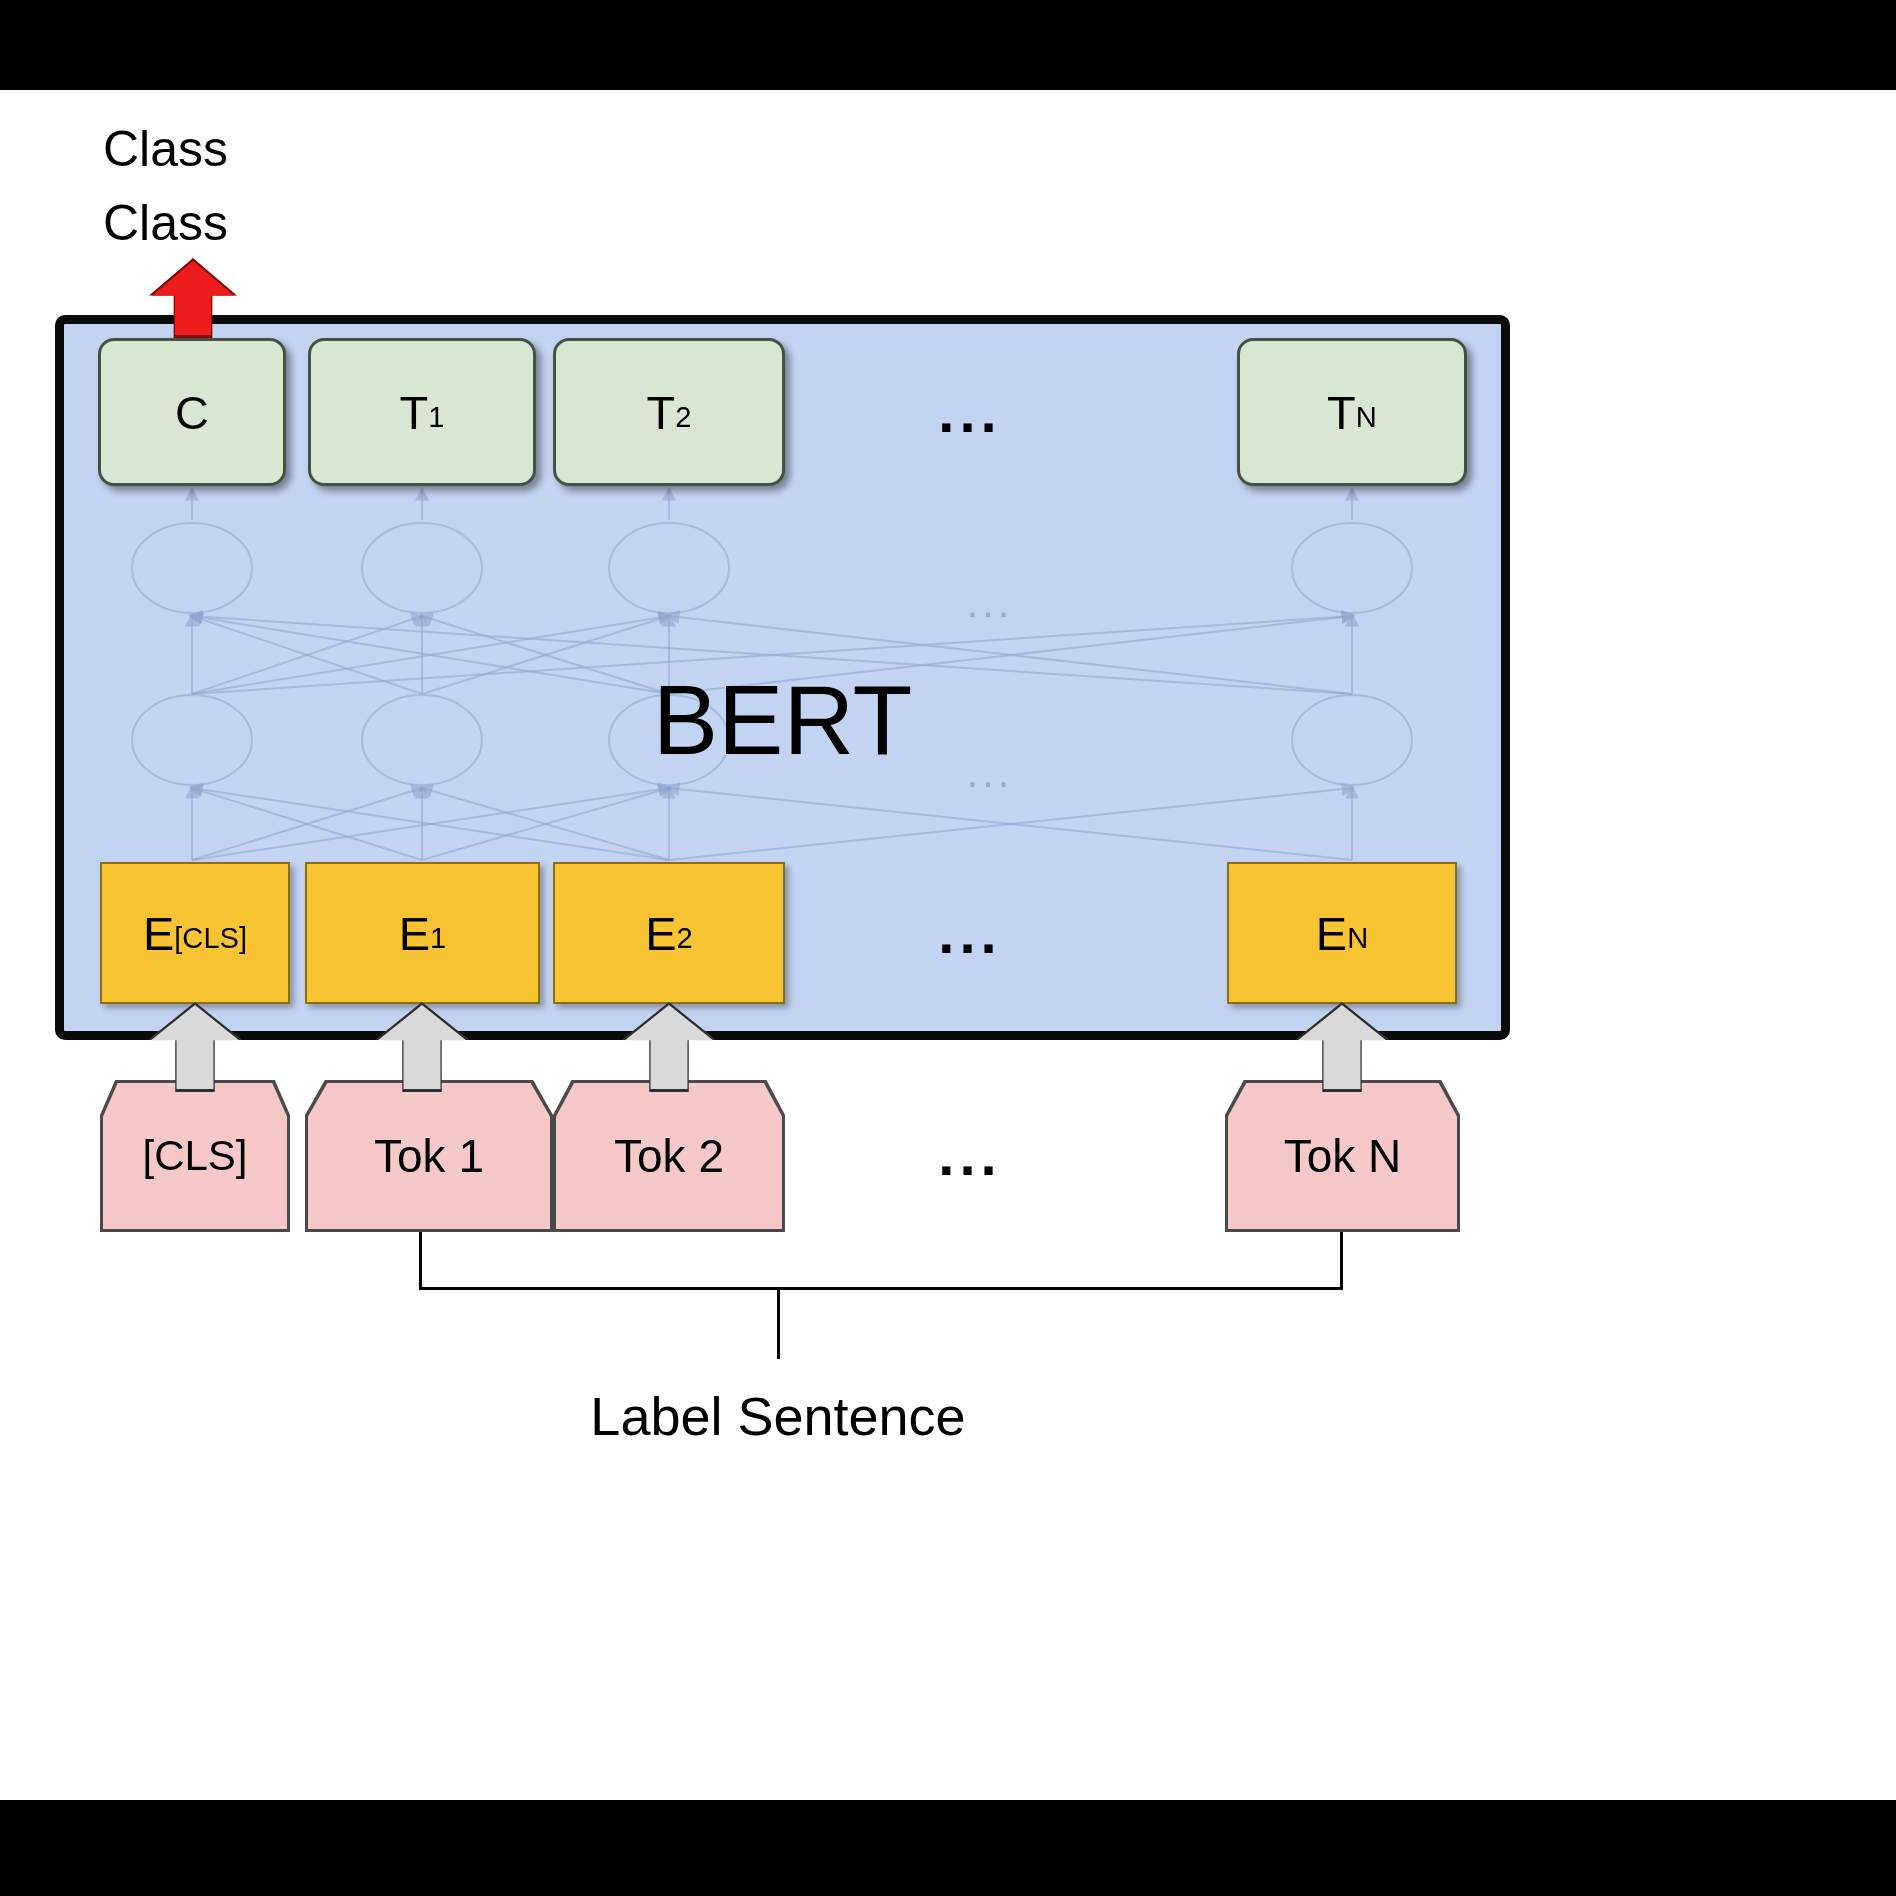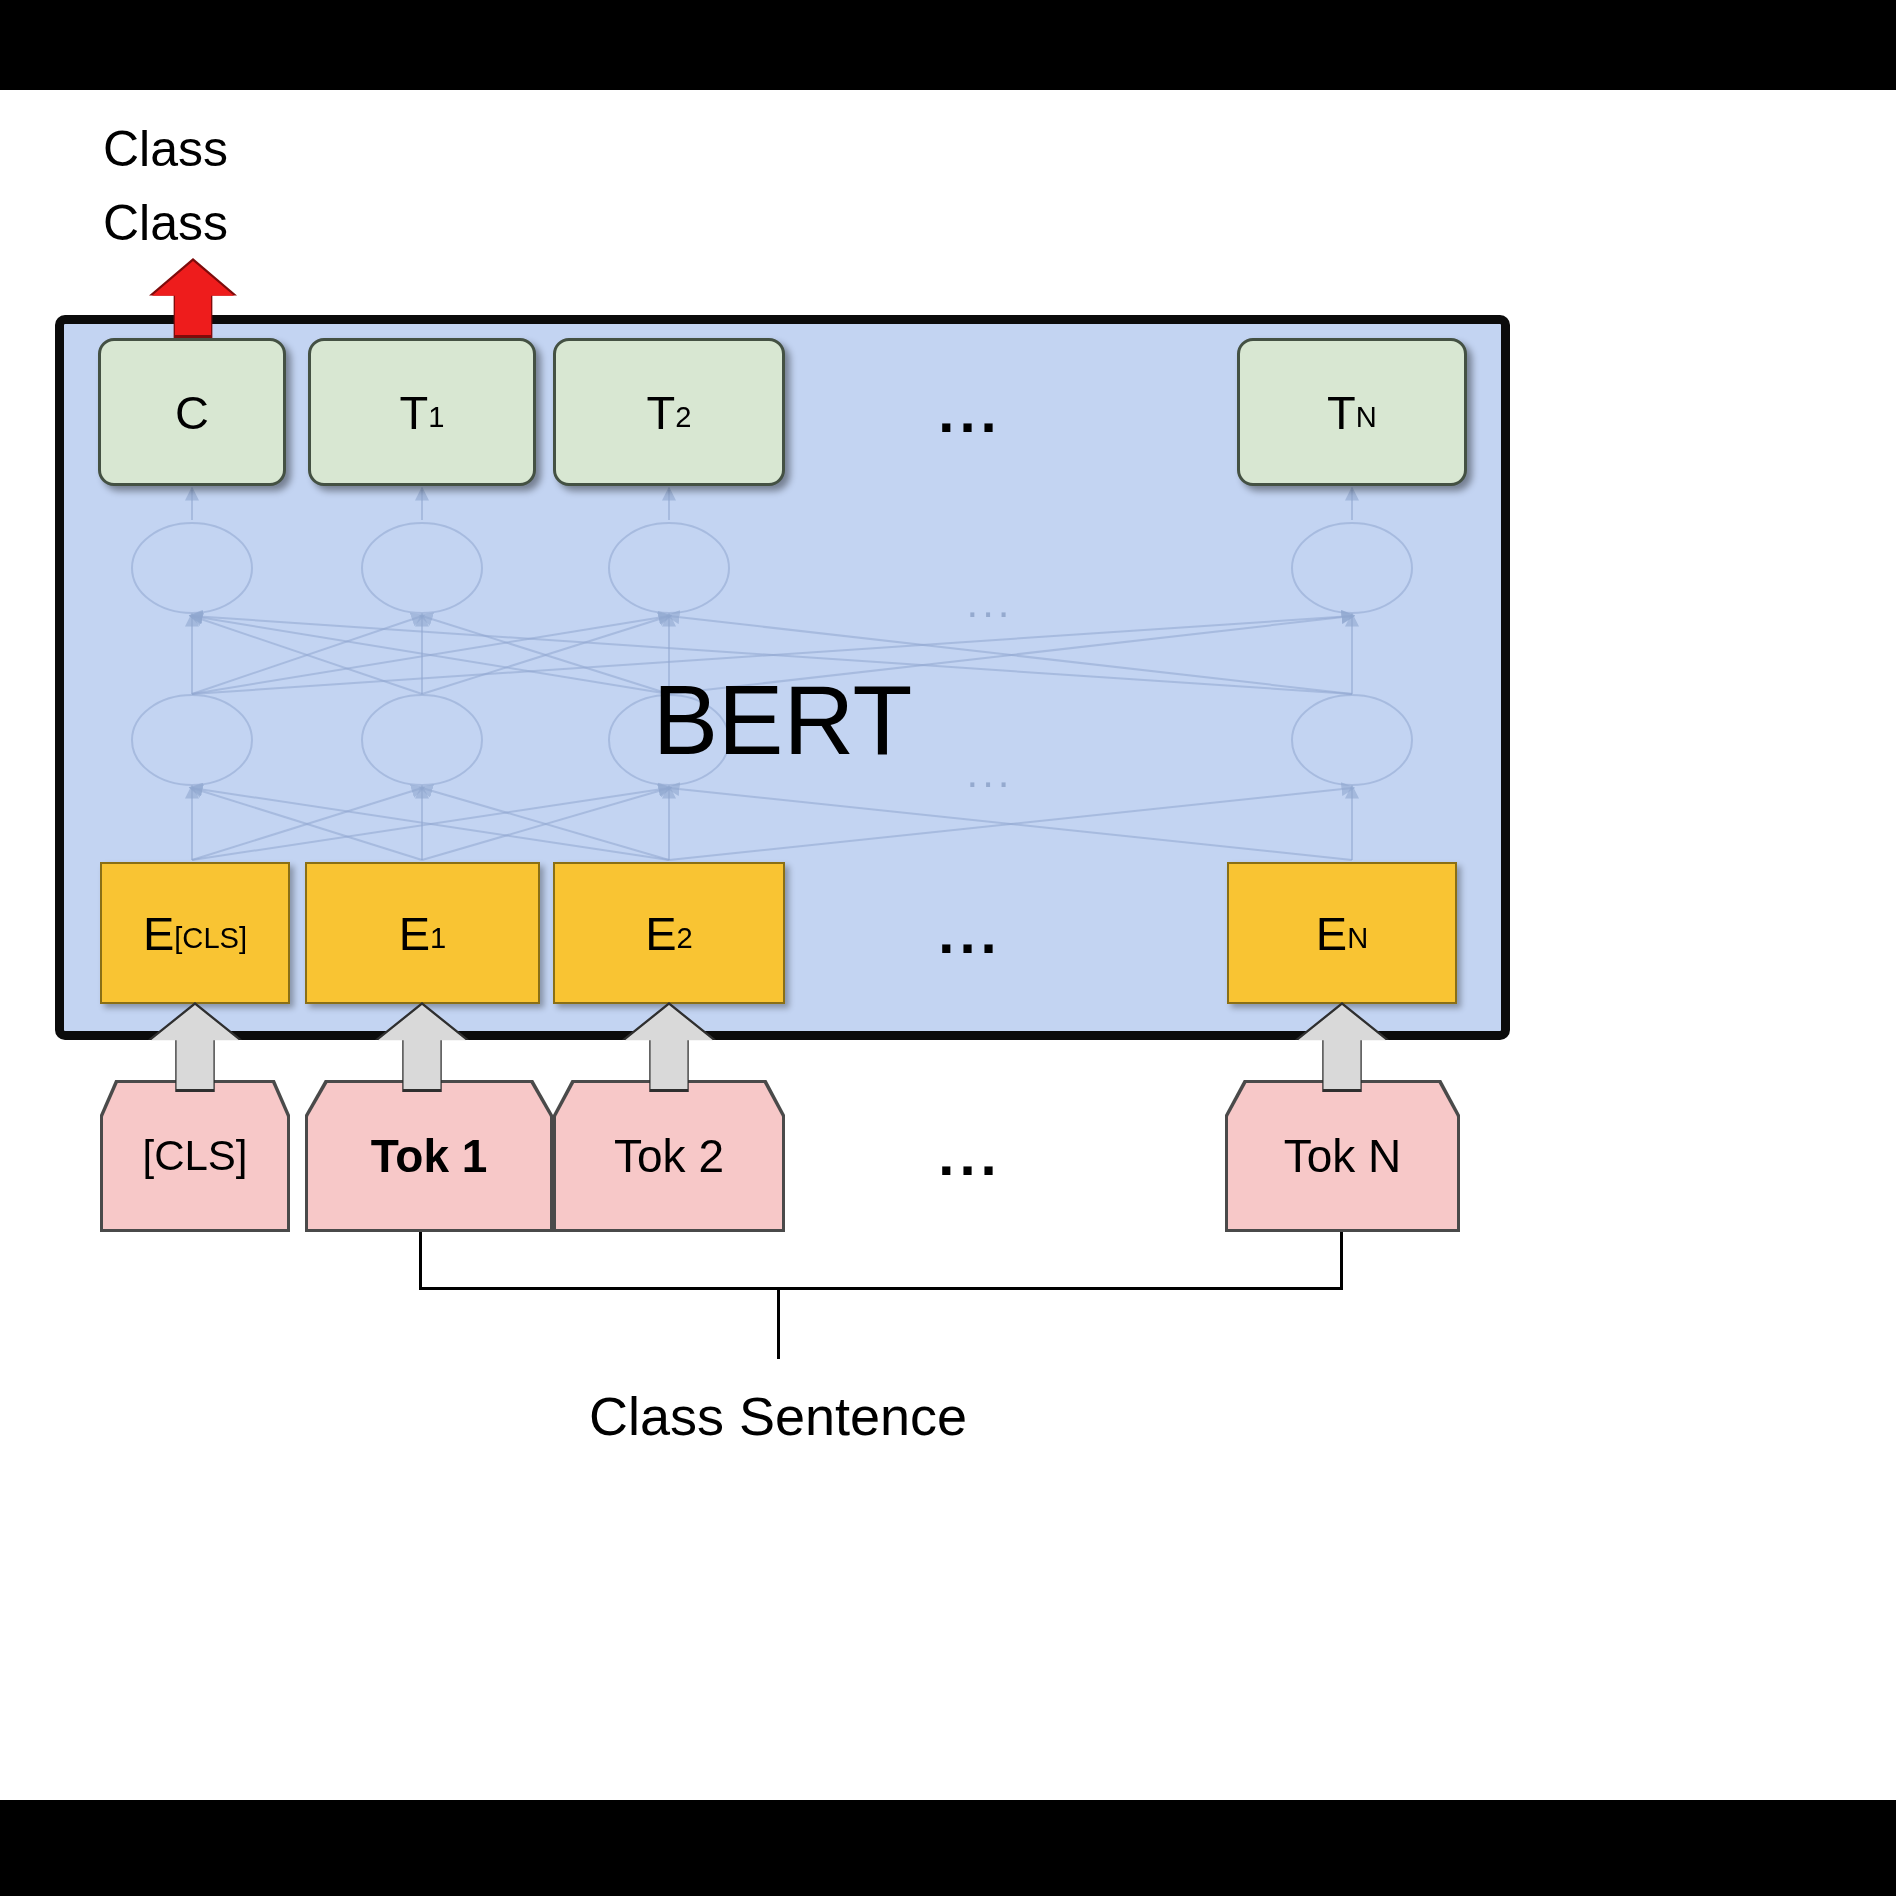--- a/index.html
+++ b/index.html
@@ -181,34 +181,34 @@
   </div>
   <div class="abs uparrow" style="left:1295px; top:1002px; width:94px; height:90px;">
     <div class="shape-outer gray-clip"></div>
     <div class="shape-inner gray-clip"></div>
   </div>
 
   <div class="abs plaque" style="left:100px; width:190px;">
     <div class="p-outer"></div>
     <div class="p-inner" style="font-size:42px;">[CLS]</div>
   </div>
-  <div class="abs plaque" style="left:305px; width:248px;font-weight:bold;">
+  <div class="abs plaque" style="left:305px; width:248px;">
     <div class="p-outer"></div>
     <div class="p-inner">Tok 1</div>
   </div>
   <div class="abs plaque" style="left:553px; width:232px;">
     <div class="p-outer"></div>
     <div class="p-inner">Tok 2</div>
   </div>
   <div class="abs ellipsis" style="left:900px; top:1105px; width:140px;">...</div>
   <div class="abs plaque" style="left:1225px; width:235px;text-align:center;">
     <div class="p-outer"></div>
     <div class="p-inner">Tok N</div>
   </div>
 
   <div class="abs bline" style="left:419px; top:1232px; width:3px; height:58px;"></div>
   <div class="abs bline" style="left:1340px; top:1232px; width:3px; height:58px;"></div>
   <div class="abs bline" style="left:419px; top:1287px; width:924px; height:3px;"></div>
   <div class="abs bline" style="left:777px; top:1287px; width:3px; height:72px;"></div>
 
-  <div class="abs caption">Class Sentence</div>
+  <div class="abs caption">Label Sentence</div>
 
 </div>
 
 </body></html>

